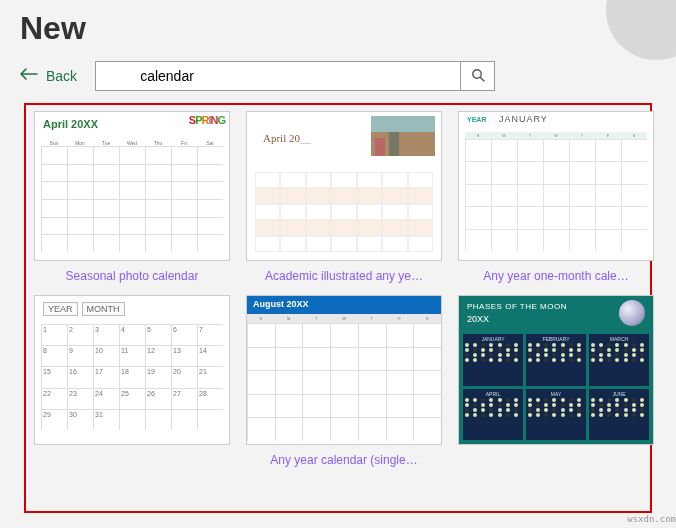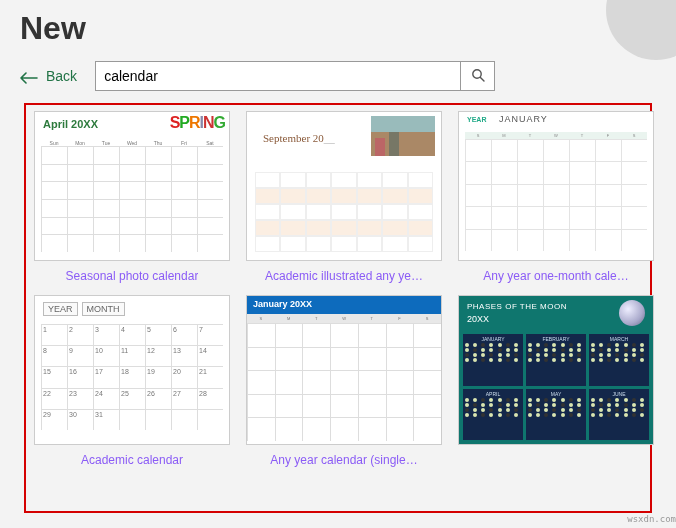--- a/index.html
+++ b/index.html
@@ -29,21 +29,21 @@
       background: #d8d8d8;
     }
     .nav-search-row {
       display: flex;
       align-items: center;
       padding: 6px 20px 12px;
       gap: 18px;
     }
     .back-link {
       display: flex;
-      align-items: flex-end;
+      align-items: flex-start;
       gap: 8px;
       color: #217346;
       font-size: 14px;
       cursor: pointer;
     }
     .back-arrow svg { display: block; }
     .search-wrap {
       display: flex;
       align-items: stretch;
       border: 1px solid #999;
@@ -51,20 +51,21 @@
       width: 400px;
       height: 30px;
     }
     .search-input {
       flex: 1;
       border: none;
       padding: 4px 8px;
       font-size: 14px;
       outline: none;
       font-family: inherit;
+      margin-left: 36px;
     }
     .search-btn {
       width: 34px;
       border: none;
       border-left: 1px solid #999;
       background: #fff;
       display: flex;
       align-items: center;
       justify-content: center;
       cursor: pointer;
@@ -99,21 +100,21 @@
       font-size: 12px;
       color: #8b5cf6;
       text-align: center;
       white-space: nowrap;
       overflow: hidden;
       text-overflow: ellipsis;
       max-width: 196px;
     }
     
     .t1-title { position:absolute; top:6px; left:8px; font-size:11px; font-weight:bold; color:#2d7a3d; }
-    .t1-art { position:absolute; top:2px; right:4px; font-size:16px; font-weight:900; letter-spacing:-1px; }
+    .t1-art { position:absolute; top:2px; right:4px; font-size:11px; font-weight:900; letter-spacing:-1px; }
     .t1-art .s1{color:#d22;} .t1-art .s2{color:#2a2;} .t1-art .s3{color:#e70;} .t1-art .s4{color:#88a;} .t1-art .s5{color:#c33;} .t1-art .s6{color:#3a3;}
     .t1-grid { position:absolute; top:28px; left:6px; right:6px; bottom:6px; }
     .grid-head { display:flex; }
     .grid-head span { flex:1; font-size:5px; text-align:center; color:#777; }
     .grid-body { display:grid; grid-template-rows:repeat(6,1fr); height:calc(100% - 8px); }
     .grid-body .row { display:flex; border-top:1px solid #ddd; }
     .grid-body .row span { flex:1; border-left:1px solid #ddd; font-size:5px; color:#888; padding:1px; }
     
     .t2-title { position:absolute; top:20px; left:16px; font-size:11px; color:#8a5a3a; font-family:serif; }
     .t2-title::after{content:"__"; color:#aaa;}
@@ -264,21 +265,21 @@
                 <span></span>
               </div>
           </div>
         </div>
       </div>
       <div class="card-label">Seasonal photo calendar</div>
     </div>
 
     <div class="card">
       <div class="thumb">
-        <div class="t2-title">September 20</div>
+        <div class="t2-title">April 20</div>
         <div class="t2-img"></div>
         <div class="t2-grid">
           <div class="hd">
               <span></span>
               <span></span>
               <span></span>
               <span></span>
               <span></span>
               <span></span>
               <span></span>
@@ -457,26 +458,25 @@
                 <span>30</span>
                 <span>31</span>
                 <span></span>
                 <span></span>
                 <span></span>
                 <span></span>
               </div>
           </div>
         </div>
       </div>
-      <div class="card-label">Academic calendar</div>
     </div>
 
     <div class="card">
       <div class="thumb">
-        <div class="t5-bar">January 20XX</div>
+        <div class="t5-bar">August 20XX</div>
         <div class="t5-grid">
           <div class="hd">
               <span>S</span>
               <span>M</span>
               <span>T</span>
               <span>W</span>
               <span>T</span>
               <span>F</span>
               <span>S</span>
             </div>

